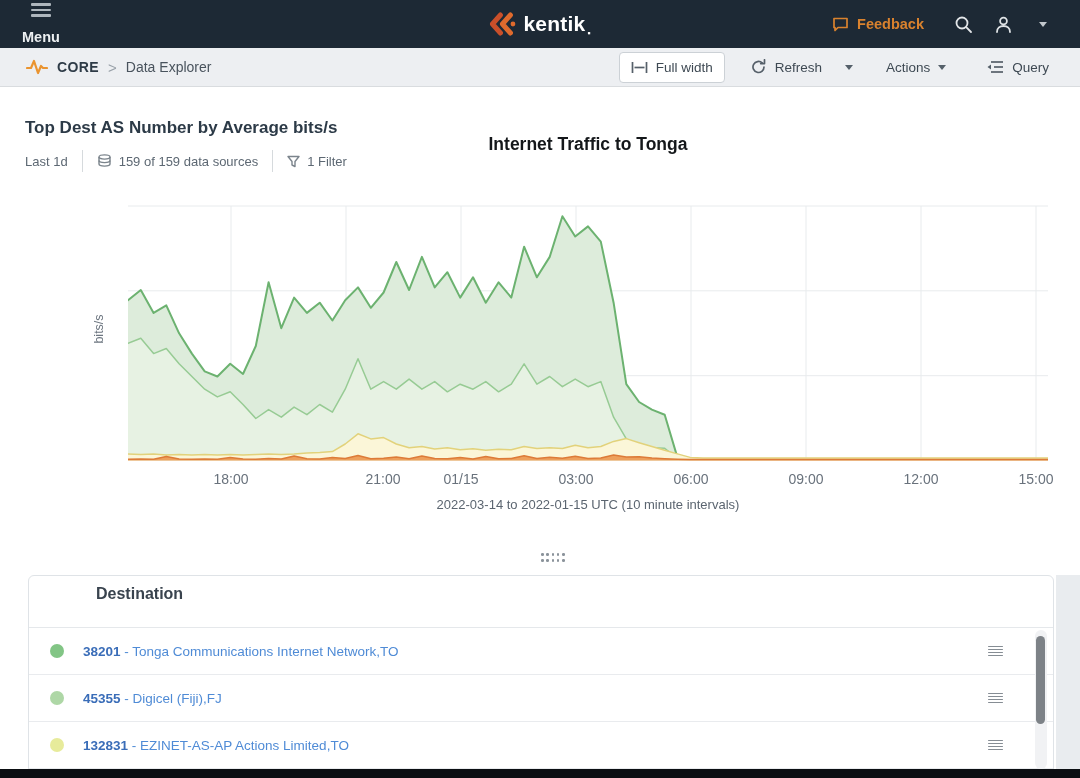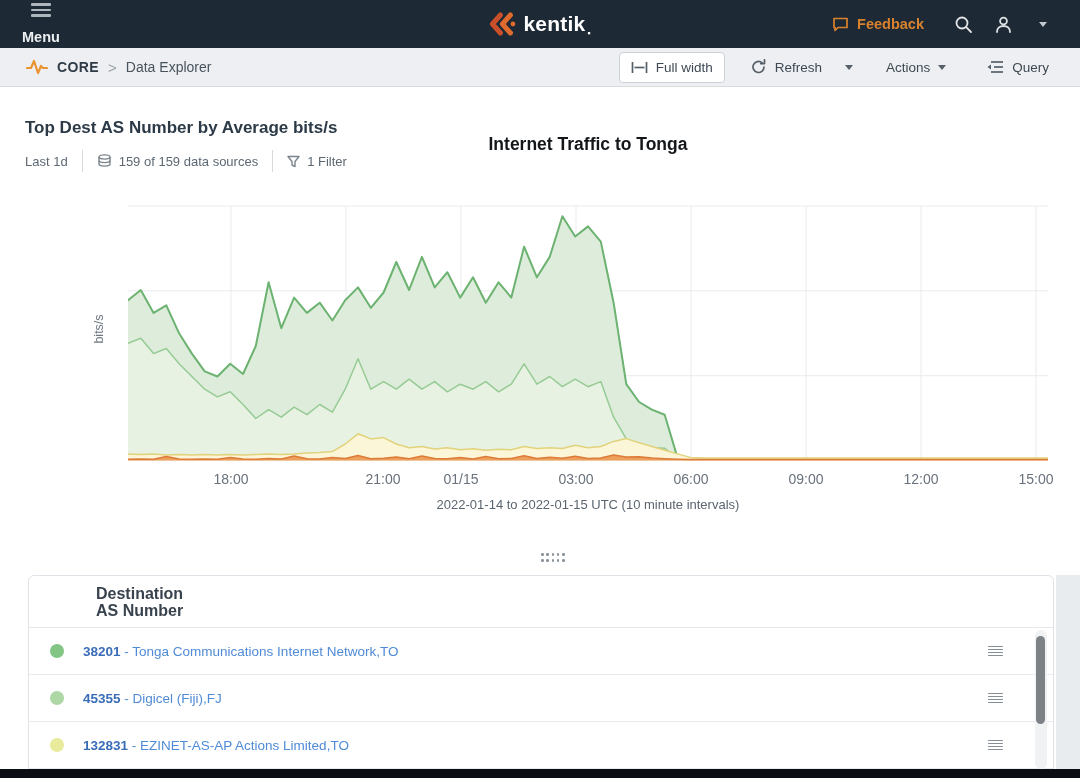--- a/index.html
+++ b/index.html
@@ -226,39 +226,38 @@
 <div id="x-ticks">
     <span style="left: 11.2%;">18:00</span>
     <span style="left: 23.7%; margin-left: 37px;">21:00</span>
     <span style="left: 36.2%;">01/15</span>
     <span style="left: 48.7%;">03:00</span>
     <span style="left: 61.2%;">06:00</span>
     <span style="left: 73.7%;">09:00</span>
     <span style="left: 86.2%;">12:00</span>
     <span style="left: 98.7%;">15:00</span>
   </div>
-<div class="x-caption">2022-01-14 to 2022-01-15 UTC (10 minute intervals)</div>
+<div class="x-caption">2022-03-14 to 2022-01-15 UTC (10 minute intervals)</div>
 
 <div class="drag-handle">
   <i></i>
     <i></i>
     <i></i>
     <i></i>
     <i></i>
     <i></i>
     <i></i>
     <i></i>
     <i></i>
     <i></i>
 </div>
 
 <div class="table-card">
   <div class="thead">
     <div>Destination</div>
-    <div>AS Number</div>
   </div>
 
   <div class="trow">
     <span class="dot" style="background: rgb(130, 197, 133);"></span>
     <span class="as-link"><span class="as-num">38201</span><span> - Tonga Communications Internet Network,TO</span></span>
     <span class="row-menu">
         <span></span>
         <span></span>
         <span></span>
         <span></span>

